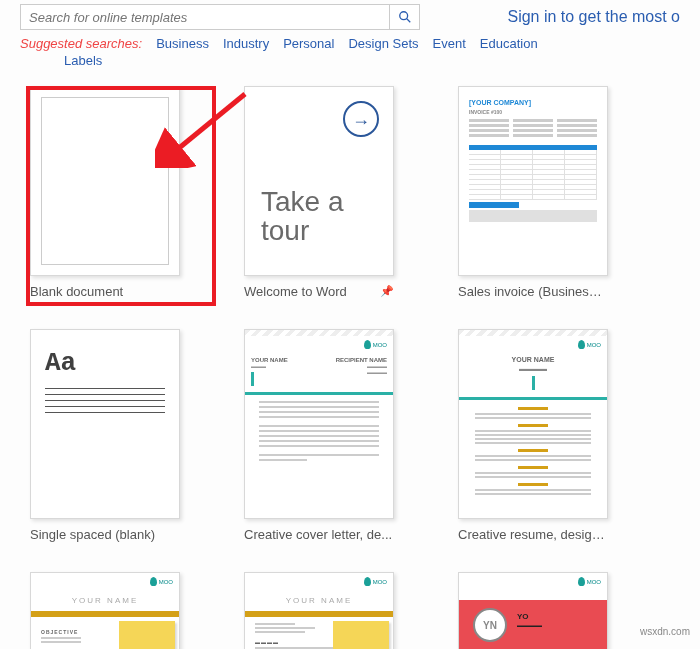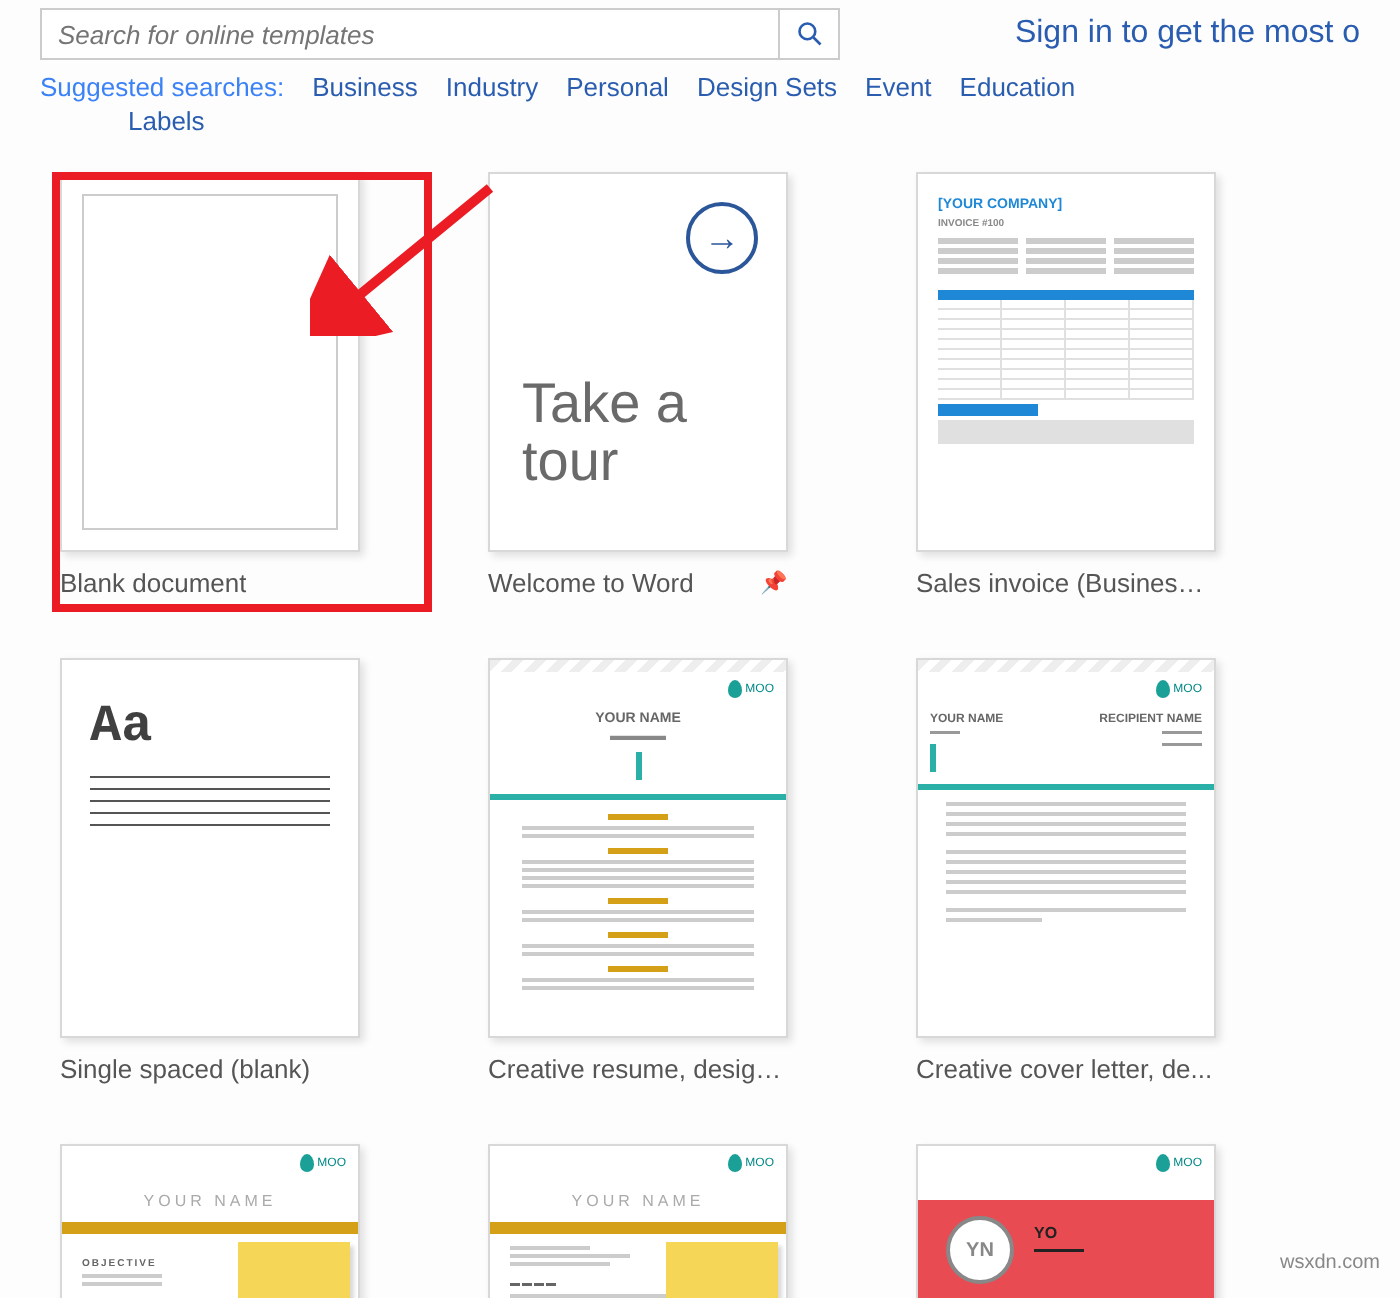--- a/index.html
+++ b/index.html
@@ -3,21 +3,21 @@
   <meta charset="utf-8">
   <style>
     * { box-sizing: border-box; margin: 0; padding: 0; }
     body { font-family: "Segoe UI", Tahoma, sans-serif; font-size: 13px; color: #444; background: #fdfdfd; width: 700px; height: 649px; overflow: hidden; position: relative; }
     .header { display: flex; align-items: center; padding: 4px 20px 2px 20px; }
     .search-wrap { display: flex; align-items: center; border: 1px solid #ccc; width: 400px; height: 26px; background: #fde047; }
     .search-input { flex: 1; border: none; outline: none; padding: 4px 8px; color: #888; font-size: 13px; font-style: italic; height: 24px; }
     .search-btn { width: 30px; height: 24px; border: none; border-left: 1px solid #ccc; background: #fff; cursor: pointer; color: #2a5db0; display: flex; align-items: center; justify-content: center; }
     .sign-in { margin-left: auto; color: #2a5db0; font-size: 16px; white-space: nowrap; }
     .suggest-row { padding: 4px 20px 0 20px; display: flex; flex-wrap: wrap; gap: 14px; font-size: 13px; }
-    .suggest-label { color: #3b82f6; }
+    .suggest-label { color: #ef4444; font-style: italic; }
     .suggest-link { color: #2a5db0; cursor: pointer; }
     .templates { padding: 18px 20px 0 30px; display: flex; flex-wrap: wrap; gap: 30px 64px; }
     .tpl { width: 150px; display: flex; flex-direction: column; cursor: pointer; }
     .thumb { width: 150px; height: 190px; background: #fff; border: 1px solid #d8d8d8; box-shadow: 2px 2px 4px rgba(0,0,0,0.12); position: relative; display: flex; flex-direction: column; overflow: hidden; }
     .thumb-short { height: 150px; }
     .tpl-title-row { display: flex; align-items: center; margin-top: 8px; }
     .tpl-title { color: #555; font-size: 13px; white-space: nowrap; overflow: hidden; text-overflow: ellipsis; }
     .pin-icon { margin-left: auto; color: #aaa; cursor: pointer; font-size: 11px; }
     .highlight-box { position: absolute; border: 4px solid #eb1c24; pointer-events: none; }
     .arrow-svg { position: absolute; pointer-events: none; }
@@ -232,53 +232,20 @@
     </div>
   </div>
 
   <div class="tpl">
     <div class="thumb">
       <div class="diag-stripes"></div>
       <div class="moo-top">
           <div class="moo-drop"></div>
           <span>MOO</span>
         </div>
-      <div class="res-head"><strong>YOUR NAME</strong><br>▬▬▬▬<br><div style="width:3px;height:14px;background:#2ab0a6;margin:3px auto;"></div></div>
-      <div class="res-body">
-        <div class="res-sect"></div>
-          <div class="res-bline"></div>
-          <div class="res-bline"></div>
-        <div class="res-sect"></div>
-          <div class="res-bline"></div>
-          <div class="res-bline"></div>
-          <div class="res-bline"></div>
-          <div class="res-bline"></div>
-        <div class="res-sect"></div>
-          <div class="res-bline"></div>
-          <div class="res-bline"></div>
-        <div class="res-sect"></div>
-          <div class="res-bline"></div>
-          <div class="res-bline"></div>
-        <div class="res-sect"></div>
-          <div class="res-bline"></div>
-          <div class="res-bline"></div>
-      </div>
-    </div>
-    <div class="tpl-title-row">
-      <span class="tpl-title">Creative resume, design...</span>
-    </div>
-  </div>
-
-  <div class="tpl">
-    <div class="thumb">
-      <div class="diag-stripes"></div>
-      <div class="moo-top">
-          <div class="moo-drop"></div>
-          <span>MOO</span>
-        </div>
       <div class="cov-head">
         <div class="cov-col"><div class="cov-strong">YOUR NAME</div>▬▬▬<br><div style="width:3px;height:14px;background:#2ab0a6;margin-top:3px;"></div></div>
         <div class="cov-col" style="text-align:right;"><div class="cov-strong">RECIPIENT NAME</div>▬▬▬▬<br>▬▬▬▬</div>
       </div>
       <div class="cov-body">
         <div class="cov-line"></div>
           <div class="cov-line"></div>
           <div class="cov-line"></div>
           <div class="cov-line"></div>
         <div style="height:4px;"></div>
@@ -287,20 +254,53 @@
           <div class="cov-line"></div>
           <div class="cov-line"></div>
           <div class="cov-line"></div>
         <div style="height:4px;"></div>
         <div class="cov-line"></div>
           <div class="cov-line" style="width:40%;"></div>
       </div>
     </div>
     <div class="tpl-title-row">
       <span class="tpl-title">Creative cover letter, de...</span>
+    </div>
+  </div>
+
+  <div class="tpl">
+    <div class="thumb">
+      <div class="diag-stripes"></div>
+      <div class="moo-top">
+          <div class="moo-drop"></div>
+          <span>MOO</span>
+        </div>
+      <div class="res-head"><strong>YOUR NAME</strong><br>▬▬▬▬<br><div style="width:3px;height:14px;background:#2ab0a6;margin:3px auto;"></div></div>
+      <div class="res-body">
+        <div class="res-sect"></div>
+          <div class="res-bline"></div>
+          <div class="res-bline"></div>
+        <div class="res-sect"></div>
+          <div class="res-bline"></div>
+          <div class="res-bline"></div>
+          <div class="res-bline"></div>
+          <div class="res-bline"></div>
+        <div class="res-sect"></div>
+          <div class="res-bline"></div>
+          <div class="res-bline"></div>
+        <div class="res-sect"></div>
+          <div class="res-bline"></div>
+          <div class="res-bline"></div>
+        <div class="res-sect"></div>
+          <div class="res-bline"></div>
+          <div class="res-bline"></div>
+      </div>
+    </div>
+    <div class="tpl-title-row">
+      <span class="tpl-title">Creative resume, design...</span>
     </div>
   </div>
 
   <div class="tpl">
     <div class="thumb thumb-short">
       <div class="moo-top">
           <div class="moo-drop"></div>
           <span>MOO</span>
         </div>
       <div class="pol-head">YOUR NAME</div>

